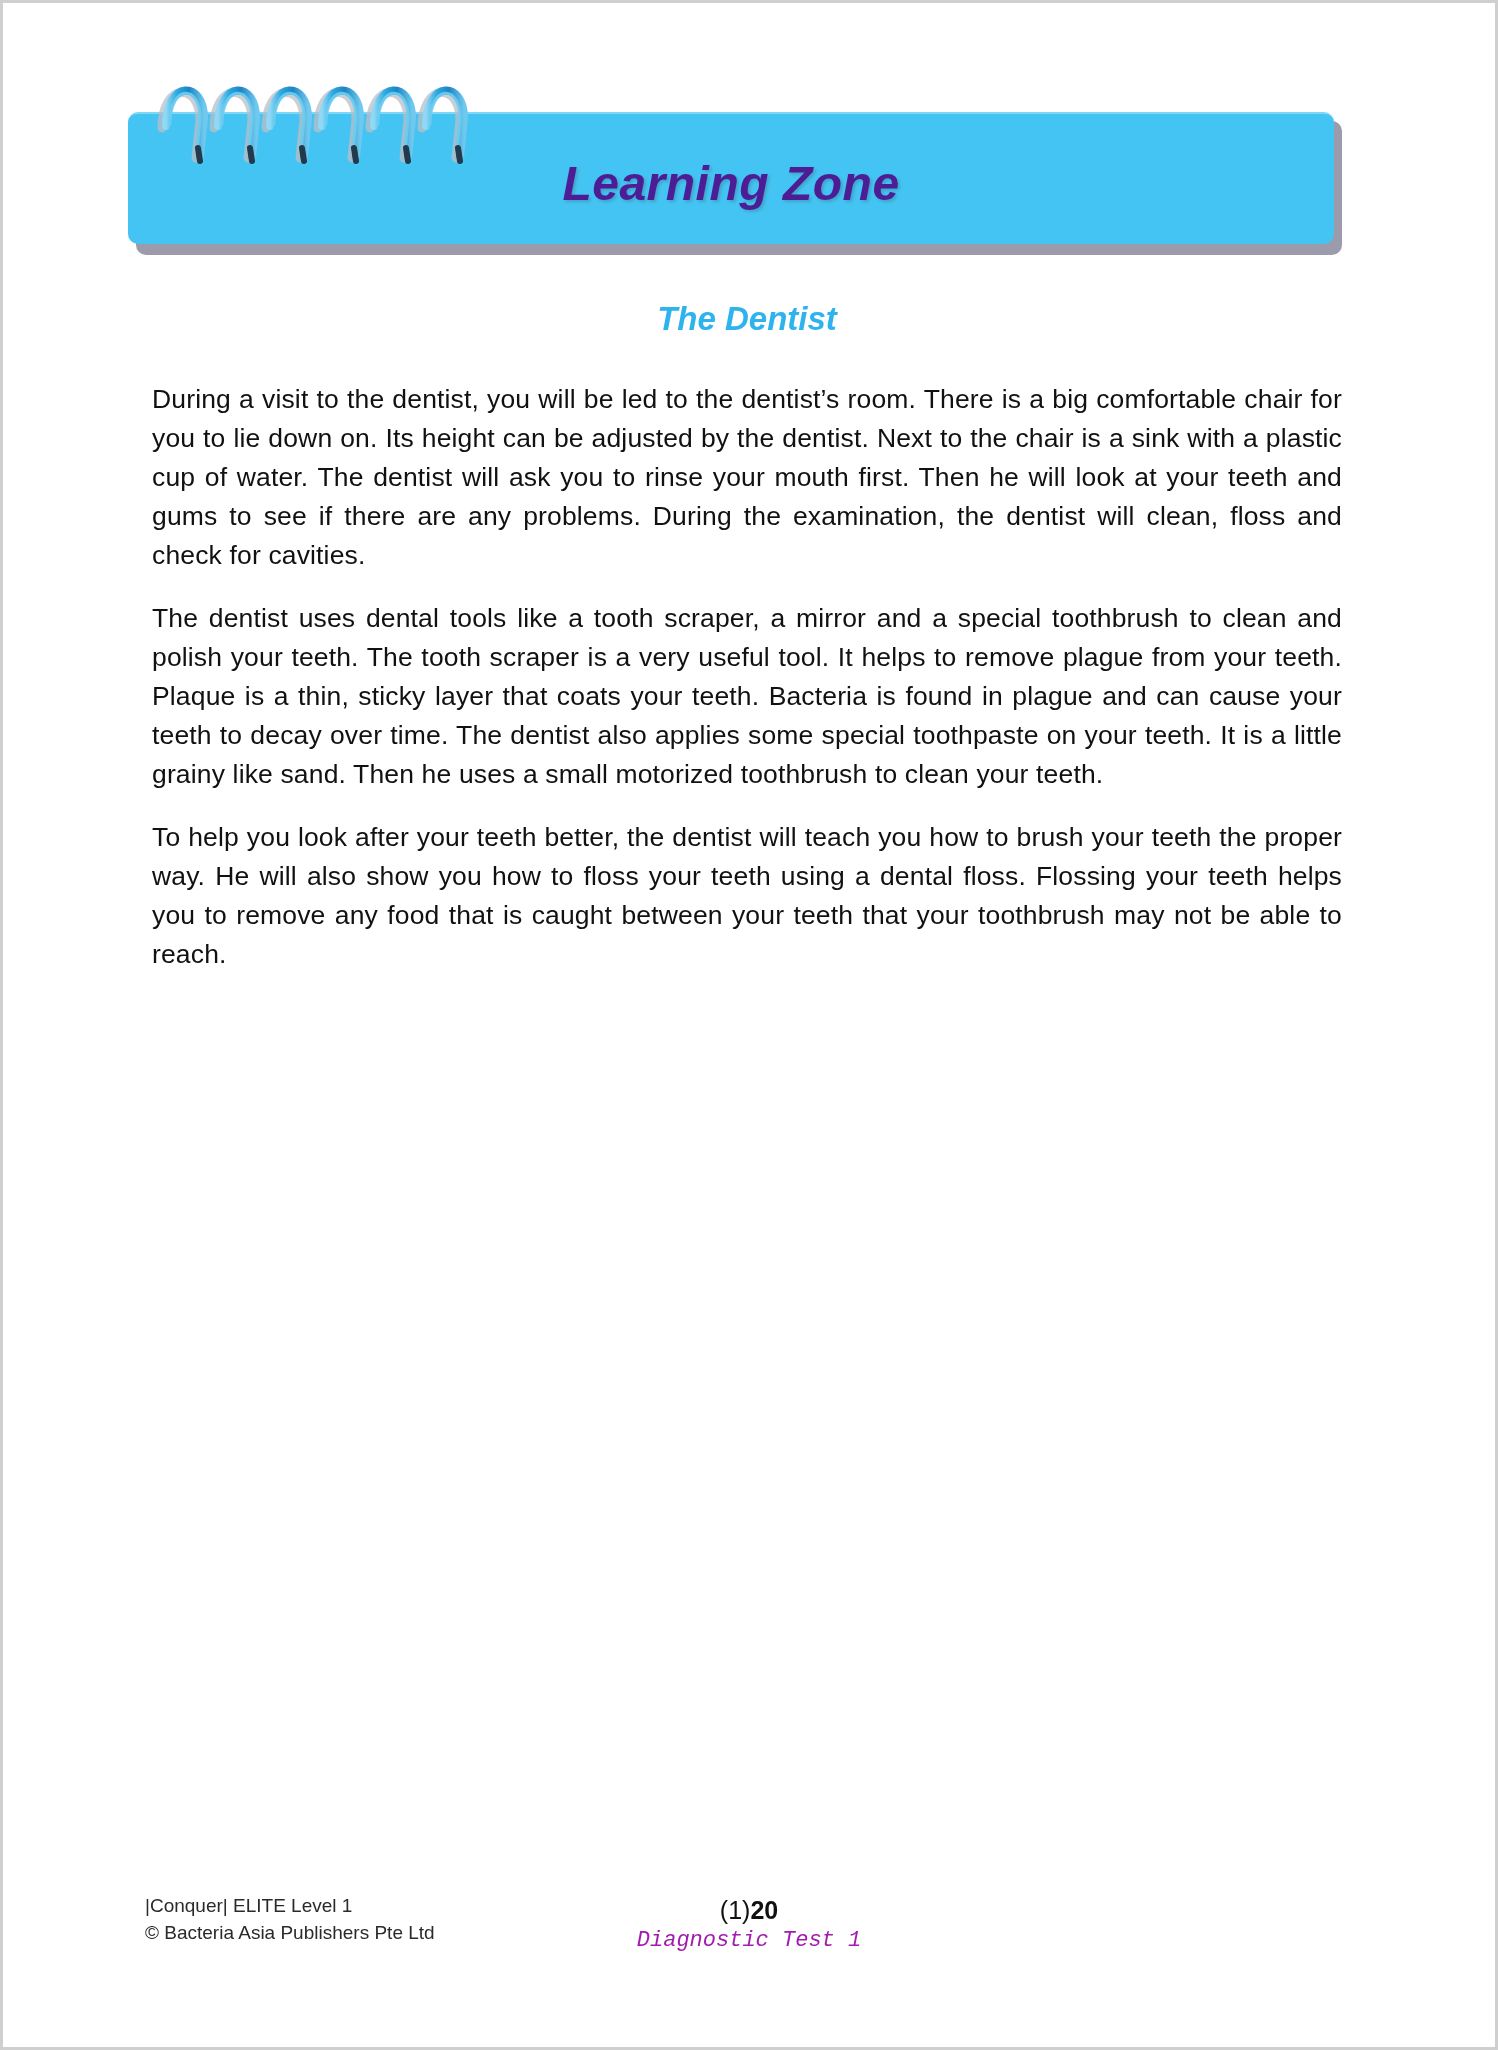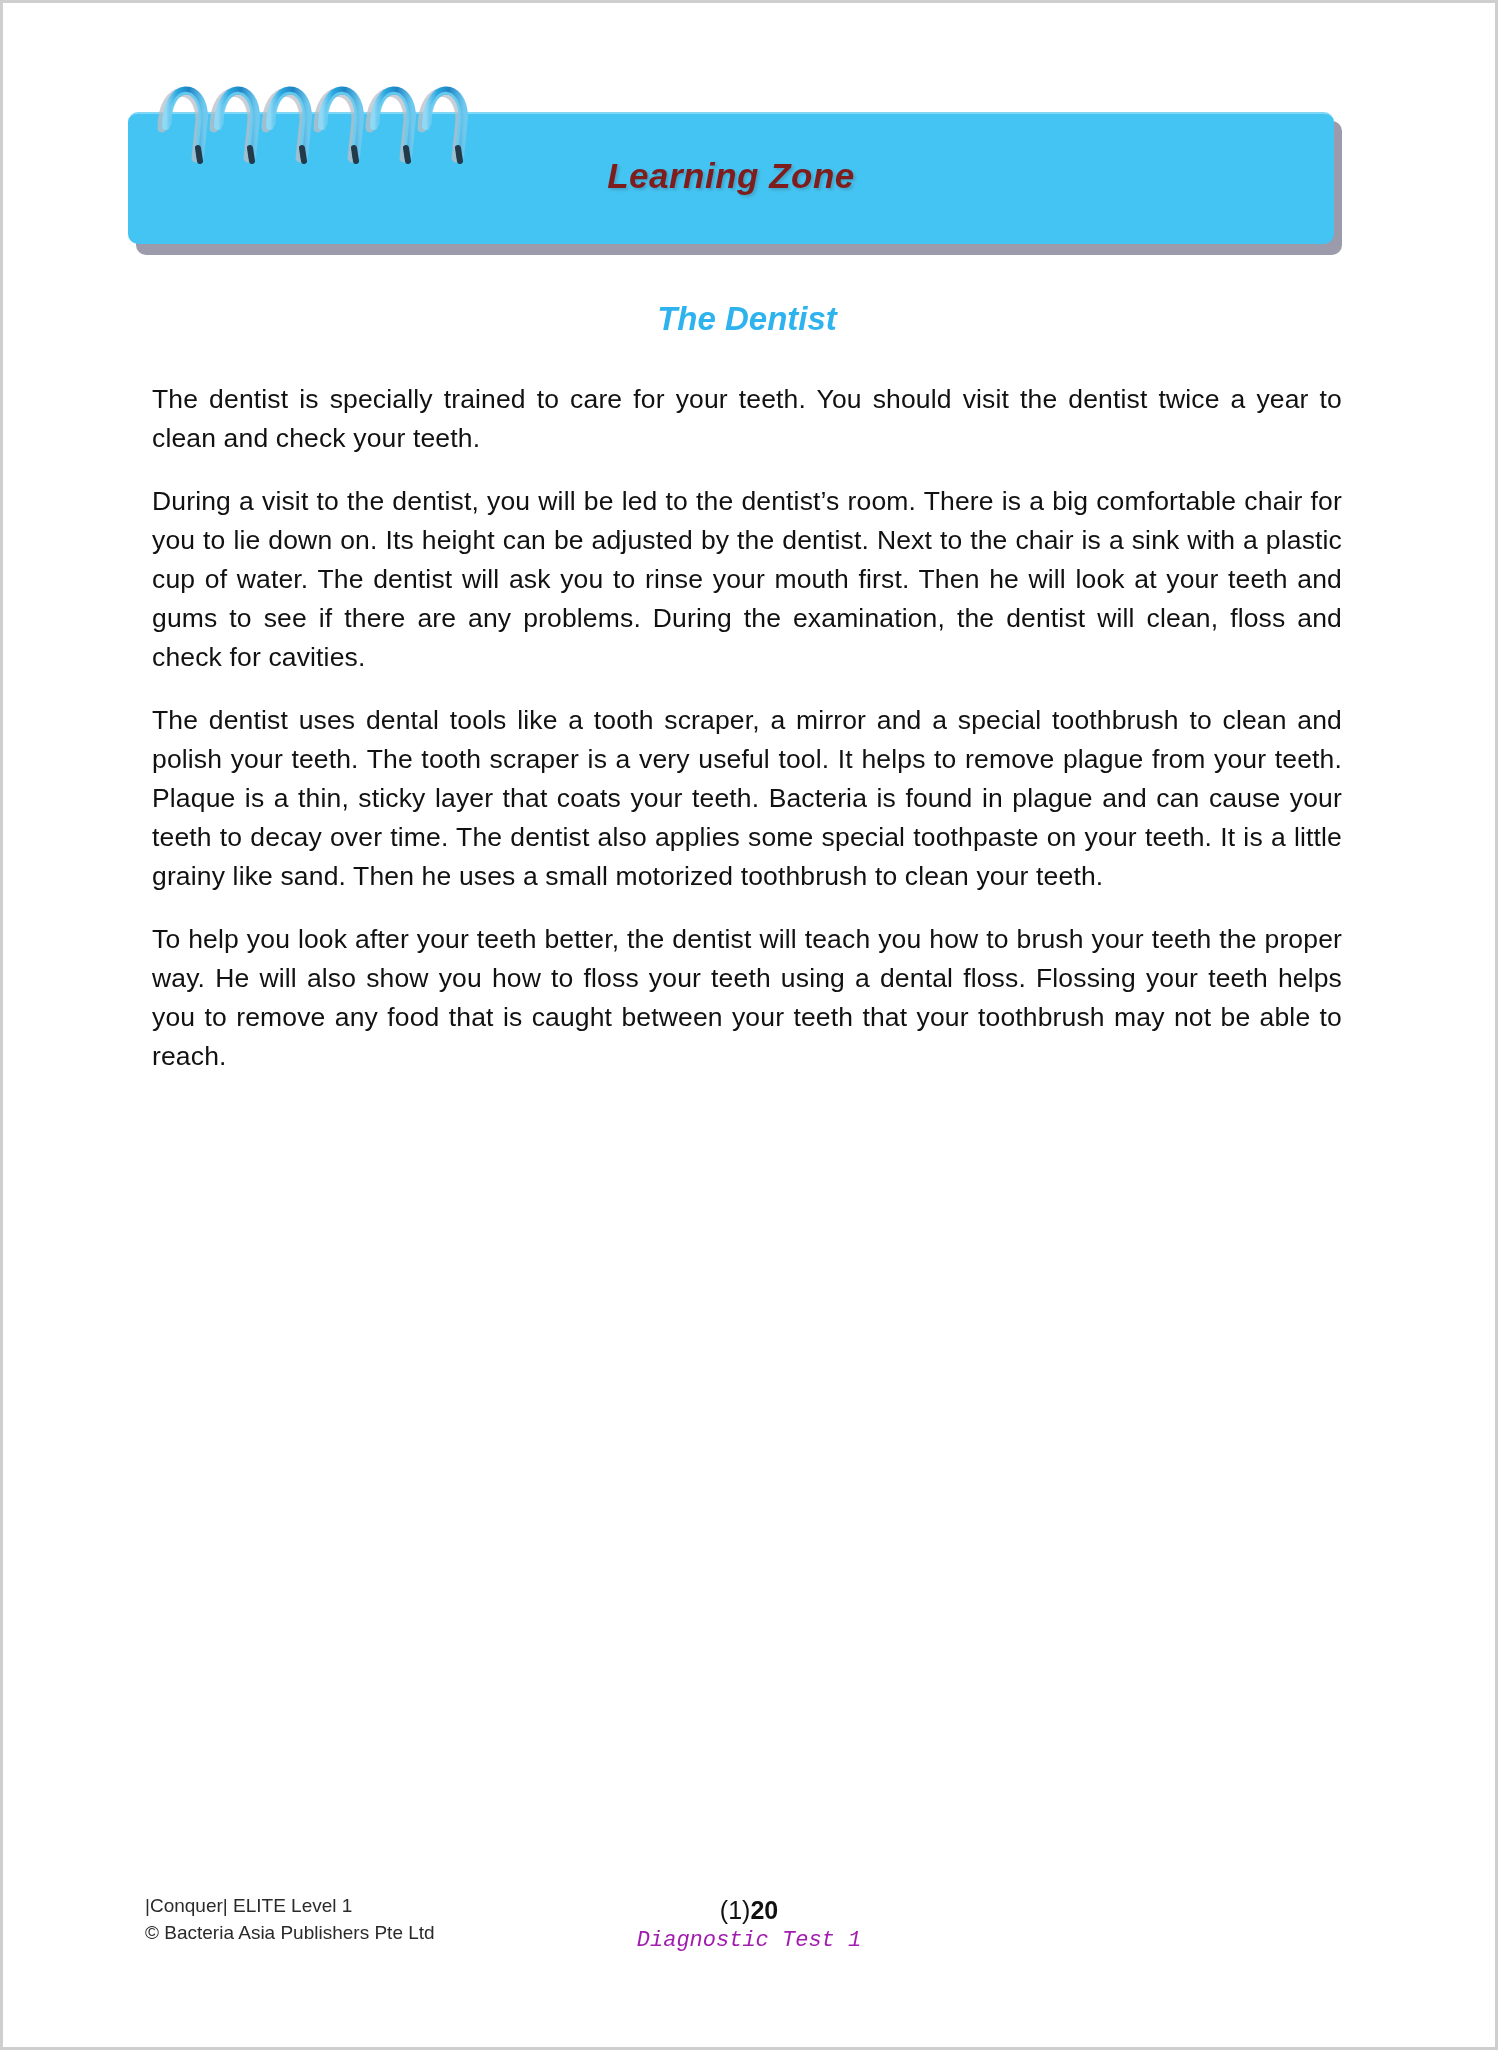--- a/index.html
+++ b/index.html
@@ -80,22 +80,22 @@
     border-top: 2px solid #7fd6f5;
     overflow: hidden;
   }
 
   .banner-title {
     position: absolute;
     left: 0;
     top: 42px;
     width: 1206px;
     text-align: center;
-    color: #7f1d1d;
-    font-size: 35px;
+    color: #4c1d95;
+    font-size: 48px;
     font-weight: bold;
     font-style: italic;
     letter-spacing: 0.5px;
     text-shadow: 2px 2px 3px rgba(60,90,110,0.30);
     font-family: "Liberation Sans", sans-serif;
   }
 
   
   .rings {
     position: absolute;
@@ -248,21 +248,20 @@
         <path d="M14 62 C14 22, 44 22, 44 56 L41 90" stroke="#6dcdf0" stroke-width="3" stroke-linecap="round" opacity="0.9"></path>
         <path d="M42 86 L44 99" stroke="#223a4a" stroke-width="6" stroke-linecap="round"></path>
       </g>
     </g>
   </svg>
 
   <div class="article">
 
     <div class="article-title">The Dentist</div>
 
-    <p class="para">The dentist is specially trained to care for your teeth. You should visit the dentist twice a year to clean and check your teeth.</p>
     <p class="para">During a visit to the dentist, you will be led to the dentist’s room. There is a big comfortable chair for you to lie down on. Its height can be adjusted by the dentist. Next to the chair is a sink with a plastic cup of water. The dentist will ask you to rinse your mouth first. Then he will look at your teeth and gums to see if there are any problems. During the examination, the dentist will clean, floss and check for cavities.</p>
     <p class="para">The dentist uses dental tools like a tooth scraper, a mirror and a special toothbrush to clean and polish your teeth. The tooth scraper is a very useful tool. It helps to remove plague from your teeth. Plaque is a thin, sticky layer that coats your teeth. Bacteria is found in plague and can cause your teeth to decay over time. The dentist also applies some special toothpaste on your teeth. It is a little grainy like sand. Then he uses a small motorized toothbrush to clean your teeth.</p>
     <p class="para">To help you look after your teeth better, the dentist will teach you how to brush your teeth the proper way. He will also show you how to floss your teeth using a dental floss. Flossing your teeth helps you to remove any food that is caught between your teeth that your toothbrush may not be able to reach.</p>
 
   </div>
 
   <div class="footer">
 
     <div class="footer-left">
       <div>|Conquer| ELITE Level 1</div>

